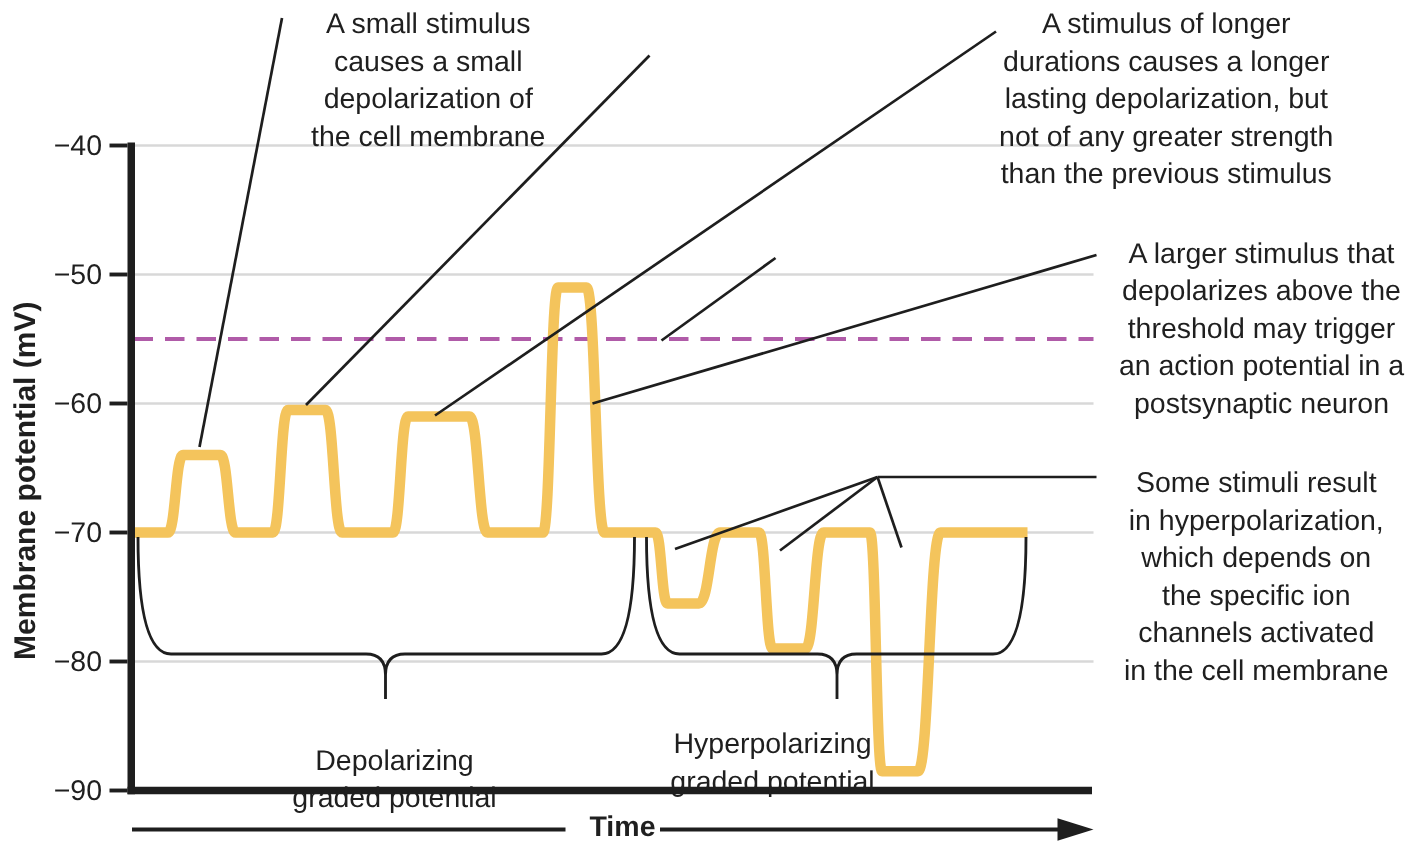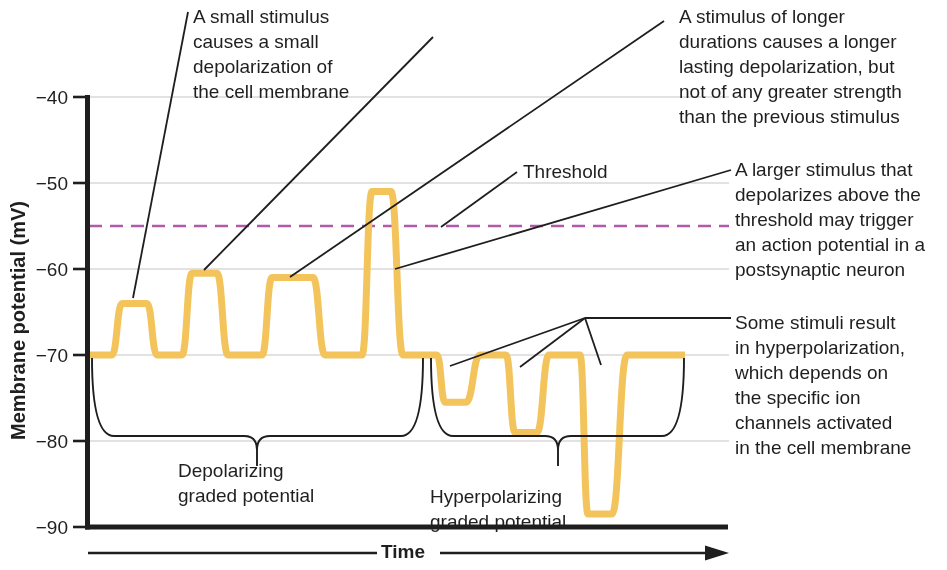--- a/index.html
+++ b/index.html
@@ -11,36 +11,37 @@
     font-family:"Liberation Sans",sans-serif;
     color:#1f1f1f;
   }
   .figure svg{position:absolute;left:0;top:0;}
   .ann{
     position:absolute;
     font-size:19px;
     line-height:25px;
     white-space:pre-line;
     color:#1f1f1f;
+    text-align:center;
   }
   .ytitle{
     position:absolute;
     left:-127px;top:308px;
     width:290px;height:25px;
     transform:rotate(-90deg);
     text-align:center;
     font-weight:bold;
     font-size:20px;
     line-height:25px;
   }
   .xlabel{
     position:absolute;
     left:381px;top:541px;
     width:56px;height:22px;
-    text-align:left;
+    text-align:right;
     font-weight:bold;
     font-size:19px;
     line-height:22px;
   }
   svg text{
     font-family:"Liberation Sans",sans-serif;
     font-size:19px;
     fill:#1f1f1f;
   }
 </style>
@@ -88,42 +89,41 @@
     </svg>
 
   <div class="ytitle">Membrane potential (mV)</div>
 
   <div class="ann" style="left:193px;top:4px;width:185px;">A small stimulus
 causes a small
 depolarization of
 the cell membrane</div>
 
 
-  <div class="ann" style="left:679px;top:4px;width:265px;">A stimulus of longer
+  <div class="ann" style="left:645px;top:4px;width:265px;">A stimulus of longer
 durations causes a longer
 lasting depolarization, but
 not of any greater strength
 than the previous stimulus</div>
 
-  <div class="ann" style="left:523px;top:159px;width:110px;">Threshold</div>
 
   <div class="ann" style="left:735px;top:310px;width:205px;">Some stimuli result
 in hyperpolarization,
 which depends on
 the specific ion
 channels activated
 in the cell membrane</div>
 
   <div class="ann" style="left:735px;top:157px;width:212px;">A larger stimulus that
 depolarizes above the
 threshold may trigger
 an action potential in a
 postsynaptic neuron</div>
 
-  <div class="ann" style="left:178px;top:458px;width:170px;">Depolarizing
+  <div class="ann" style="left:178px;top:495px;width:170px;">Depolarizing
 graded potential</div>
 
   <div class="ann" style="left:430px;top:472px;width:170px;margin-top:12px;">Hyperpolarizing
 graded potential</div>
 
   <div class="xlabel">Time</div>
 
 </div>
 
 </body></html>

